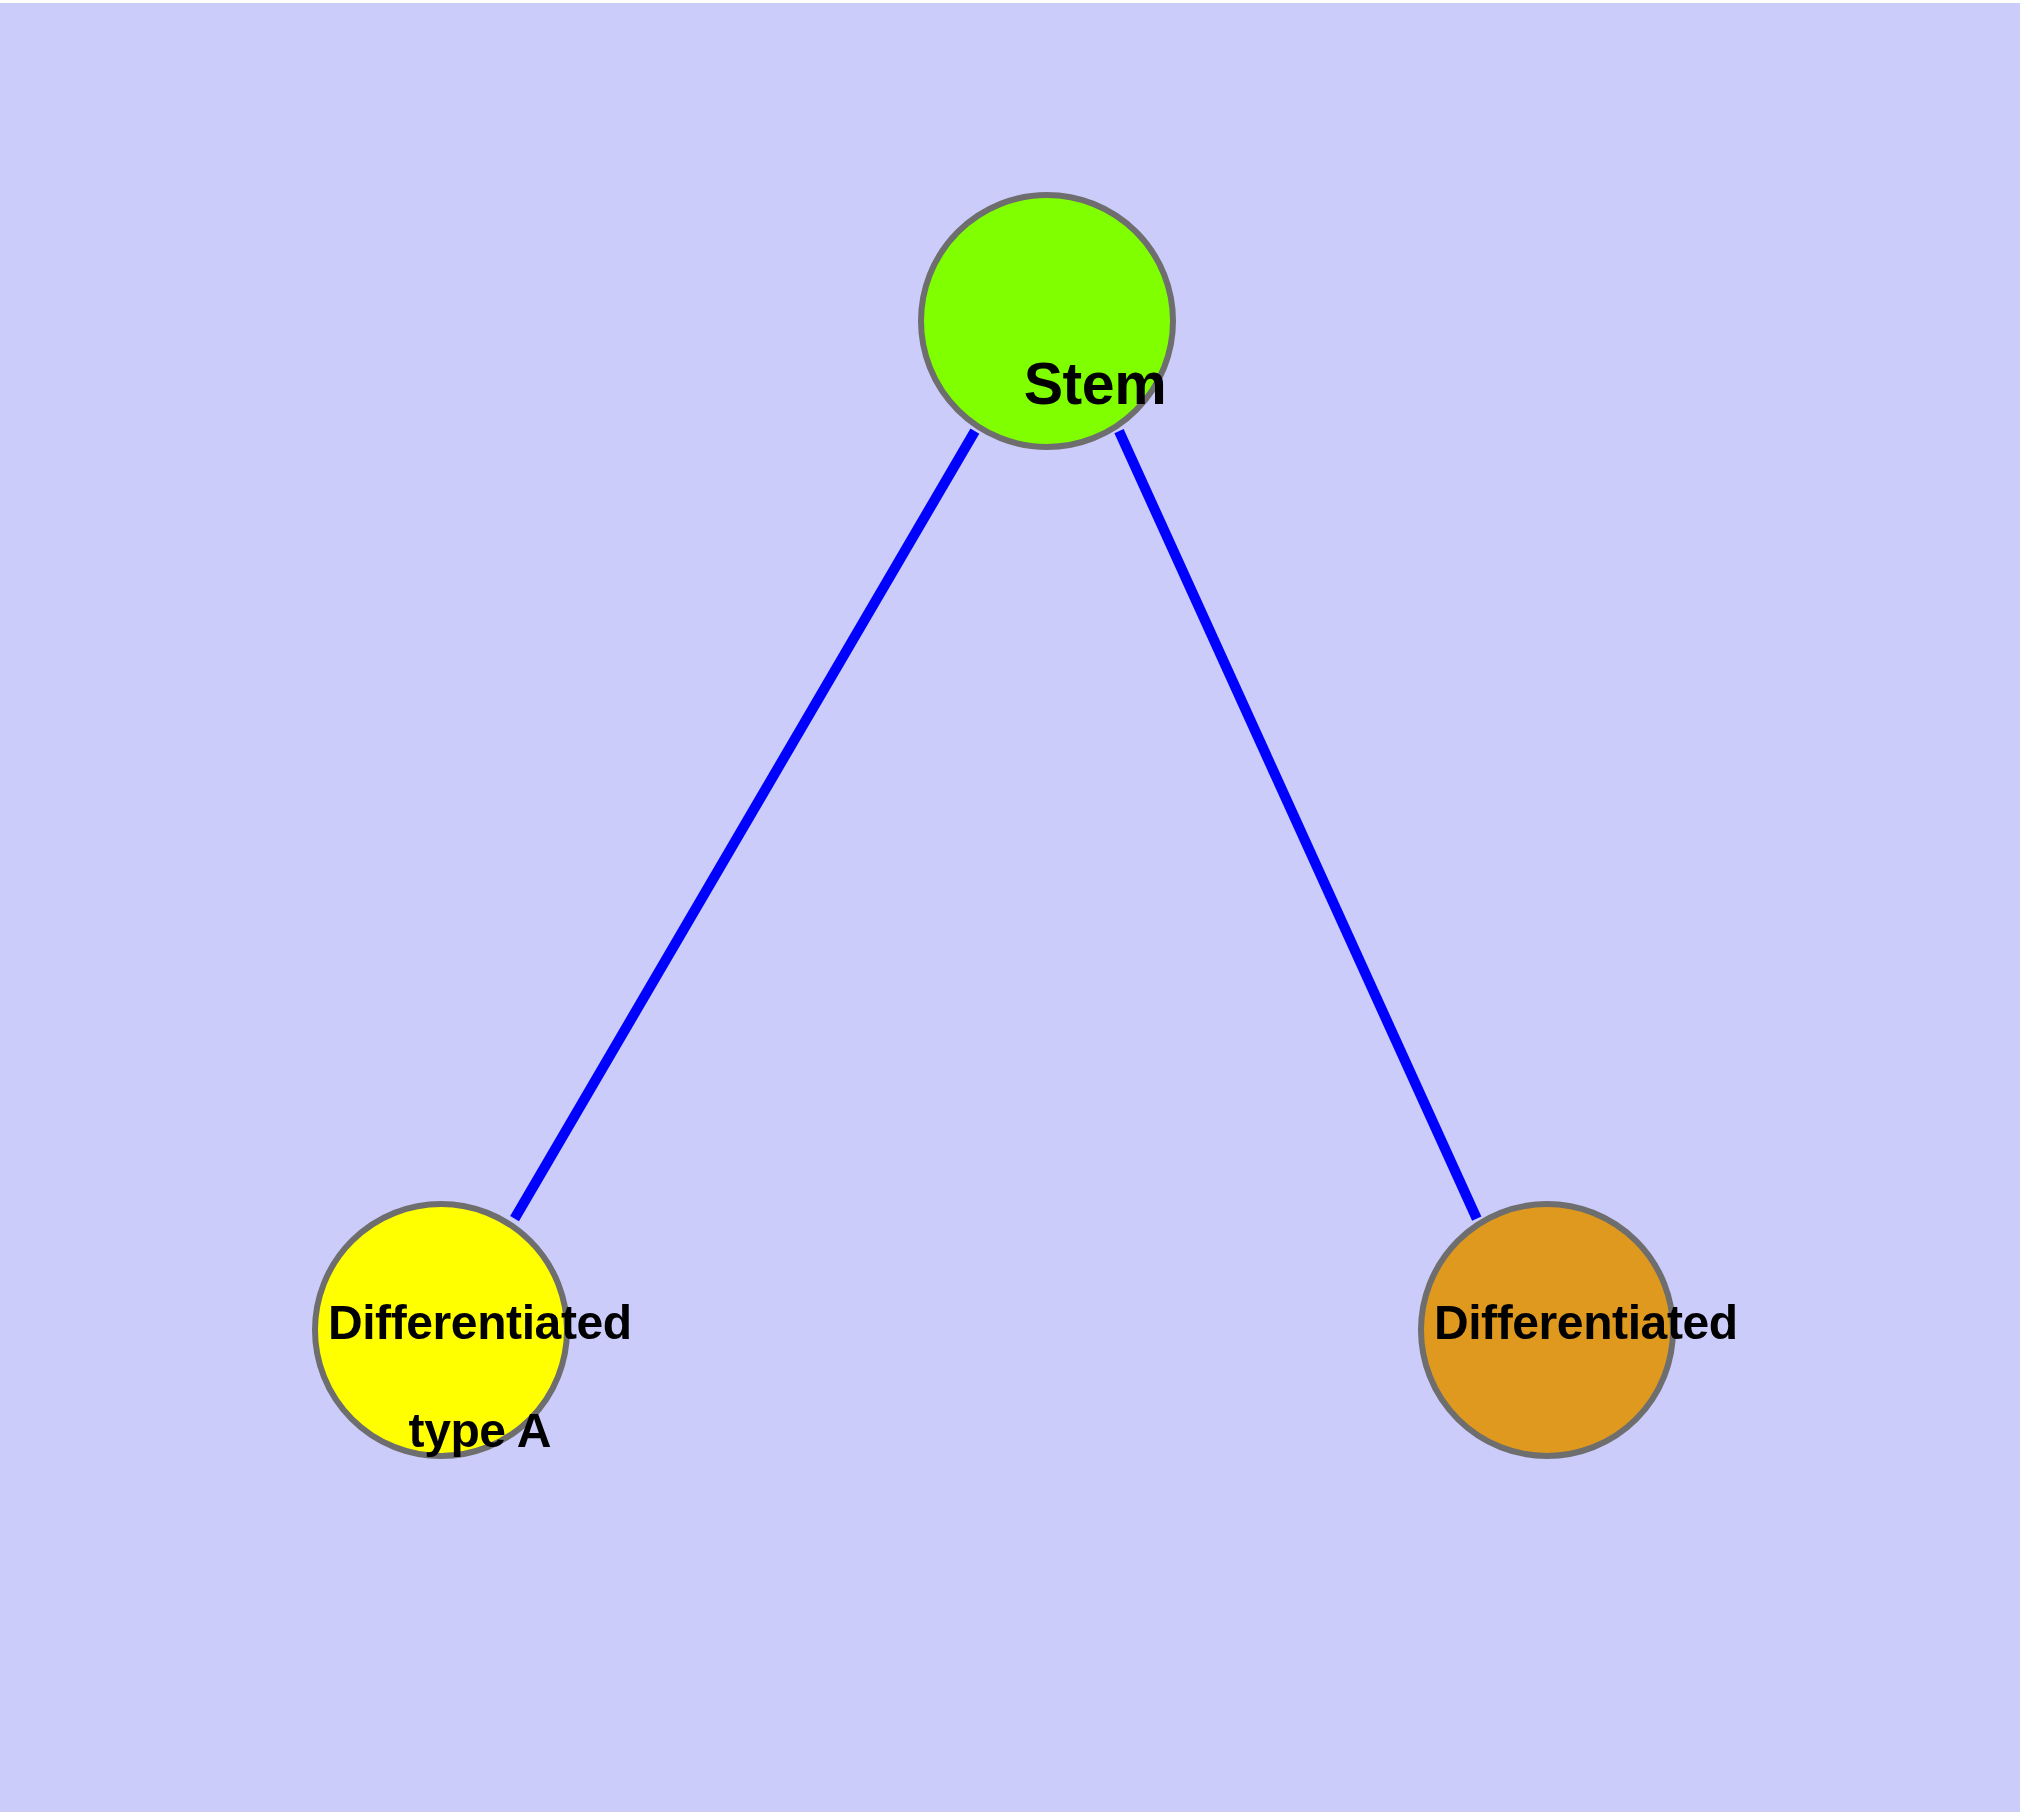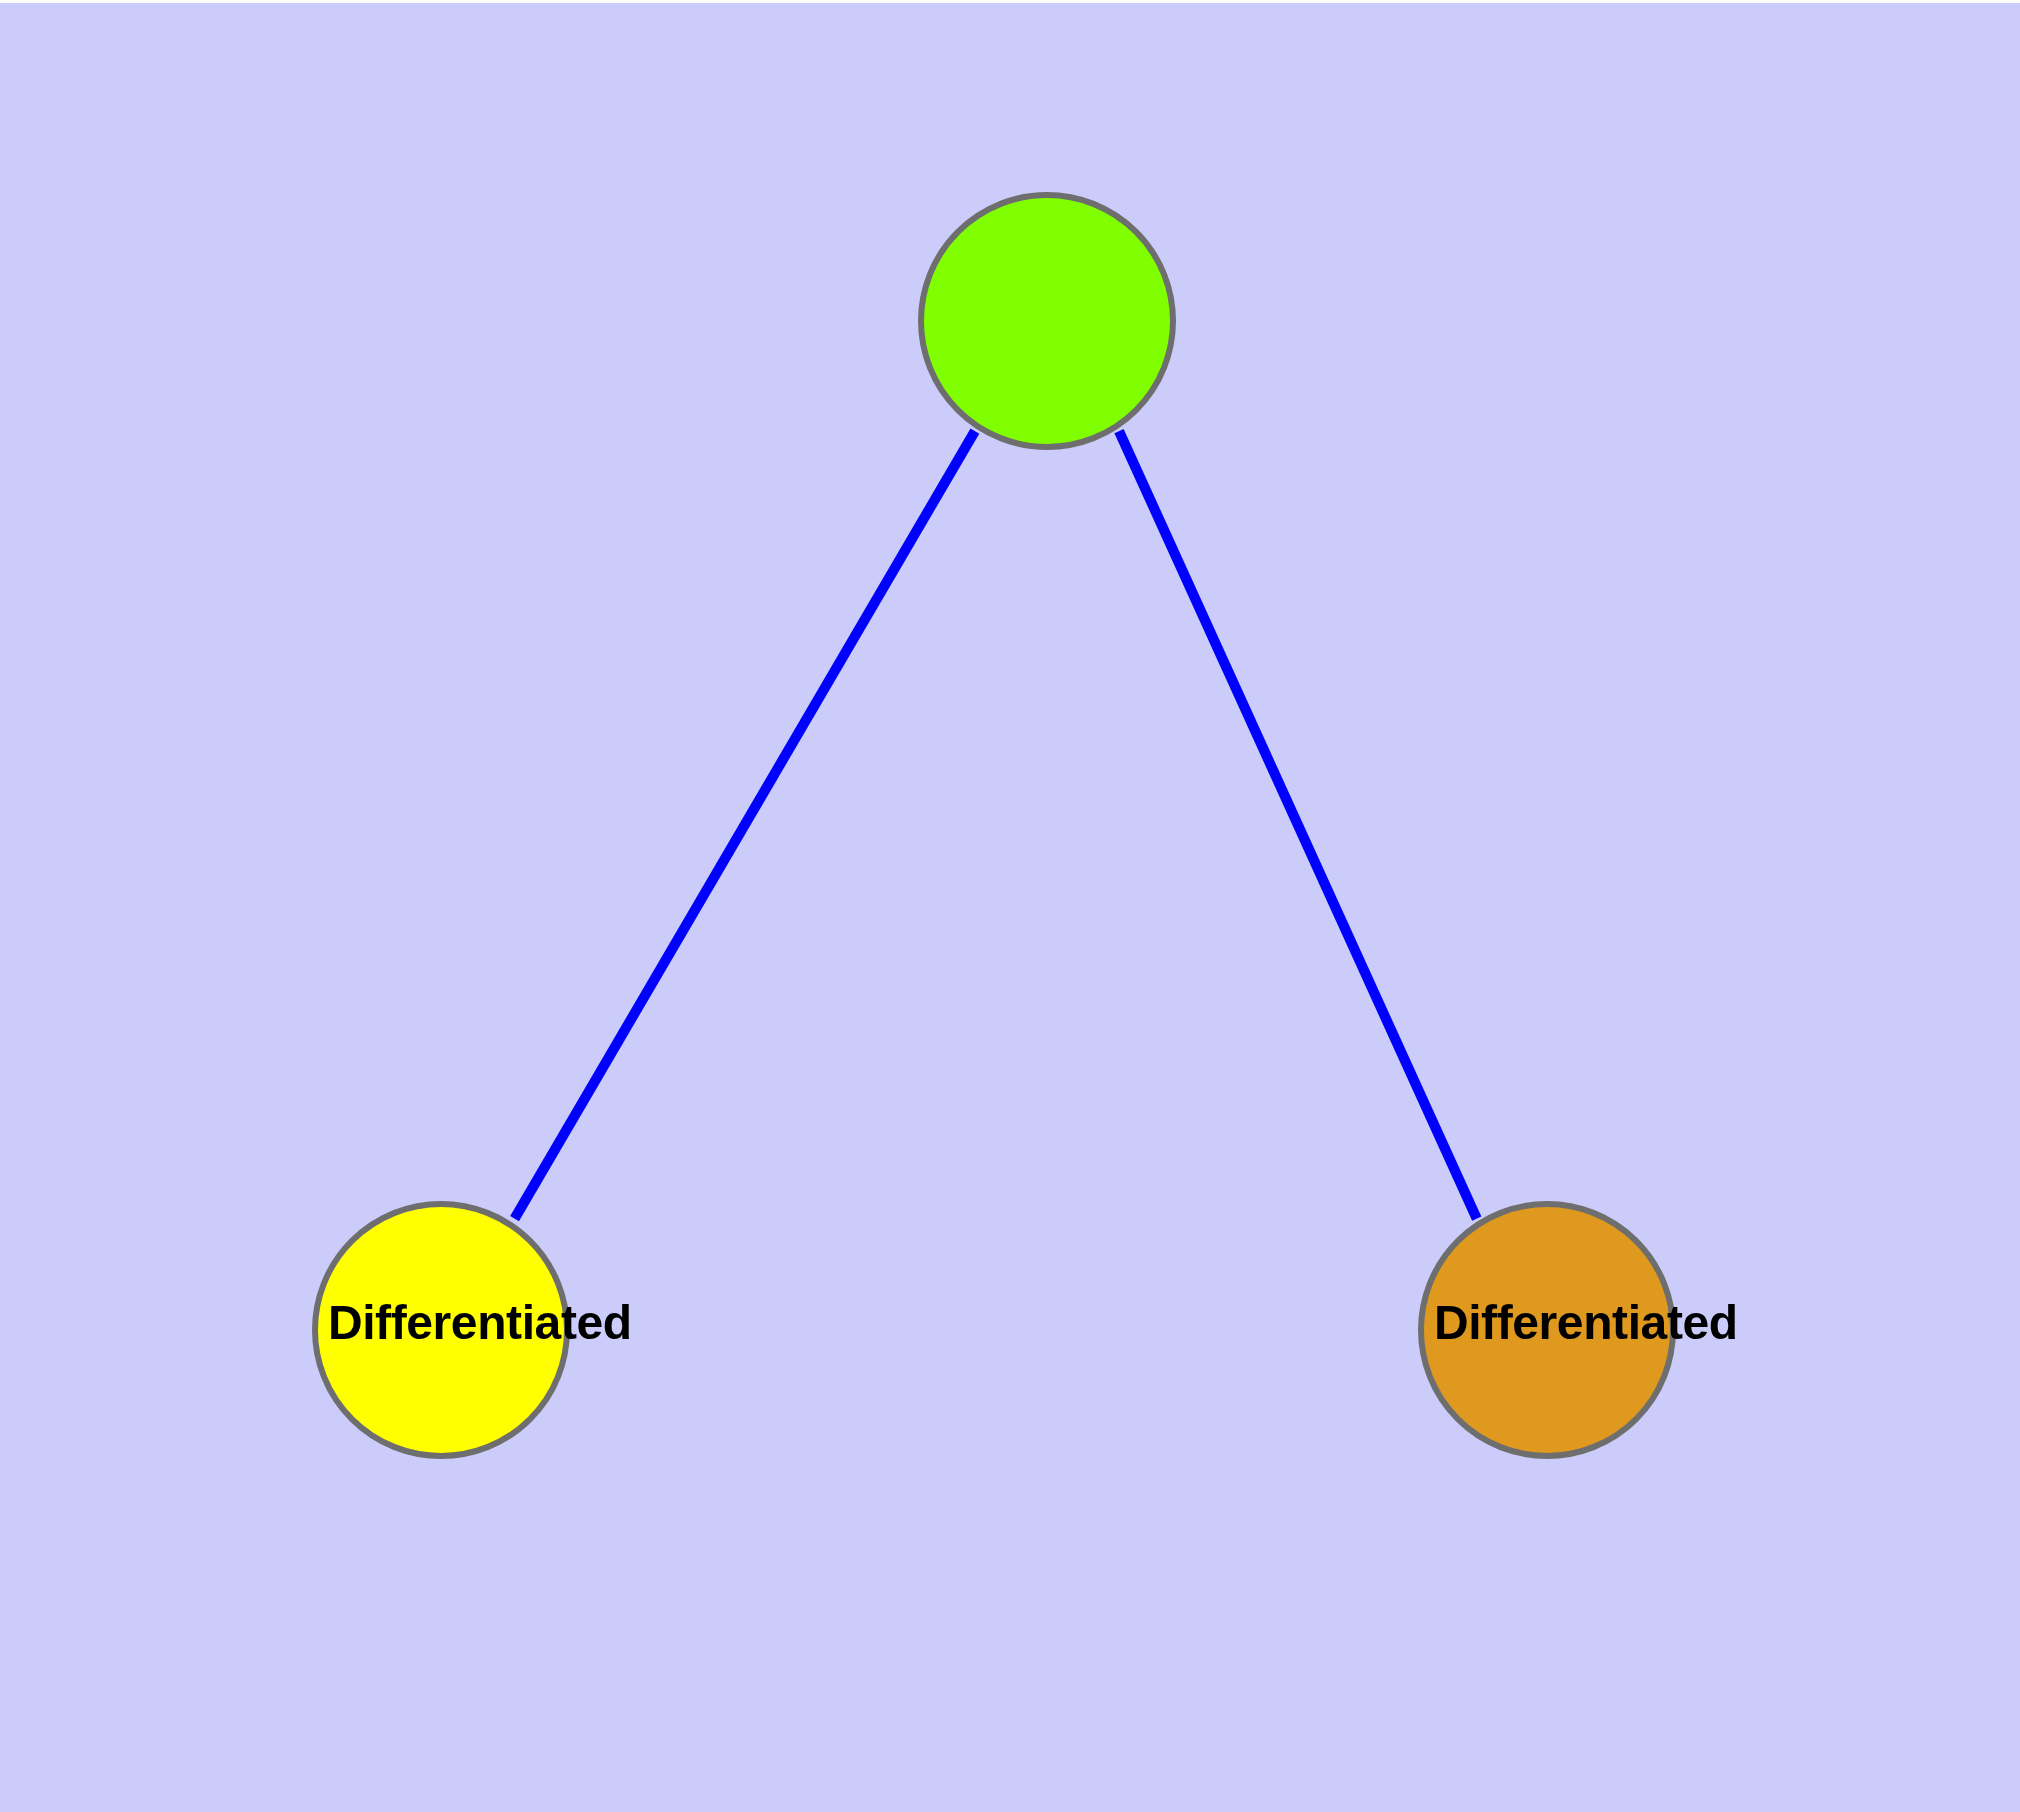--- a/index.html
+++ b/index.html
@@ -65,23 +65,27 @@
       <line x1="1150" y1="505" x2="607" y2="1434" stroke="#0000ff" stroke-width="12" stroke-linecap="butt"></line>
       <line x1="1320" y1="505" x2="1742" y2="1434" stroke="#0000ff" stroke-width="12" stroke-linecap="butt"></line>
     </svg>
 
     <div class="node" style="left:918px; top:189px; width:258px; height:258px; background:#7fff00;"></div>
 
     <div class="node" style="left:312px; top:1198px; width:258px; height:258px; background:#ffff00;"></div>
 
     <div class="node" style="left:1418px; top:1198px; width:258px; height:258px; background:#e0991f;"></div>
 
+    <div class="node-label label-inner" style="left:623px; top:282px; width:848px;">
+      <span>Stem</span>
+    </div>
 
     <div class="node-label label-outer" style="left:17px; top:1239px; width:848px;">
       <span>Differentiated</span><br>
+      <span>type A</span>
     </div>
 
     <div class="node-label label-outer" style="left:1123px; top:1239px; width:848px;">
       <span>Differentiated</span><br>
     </div>
 
   </div>
 </div>
 
 

